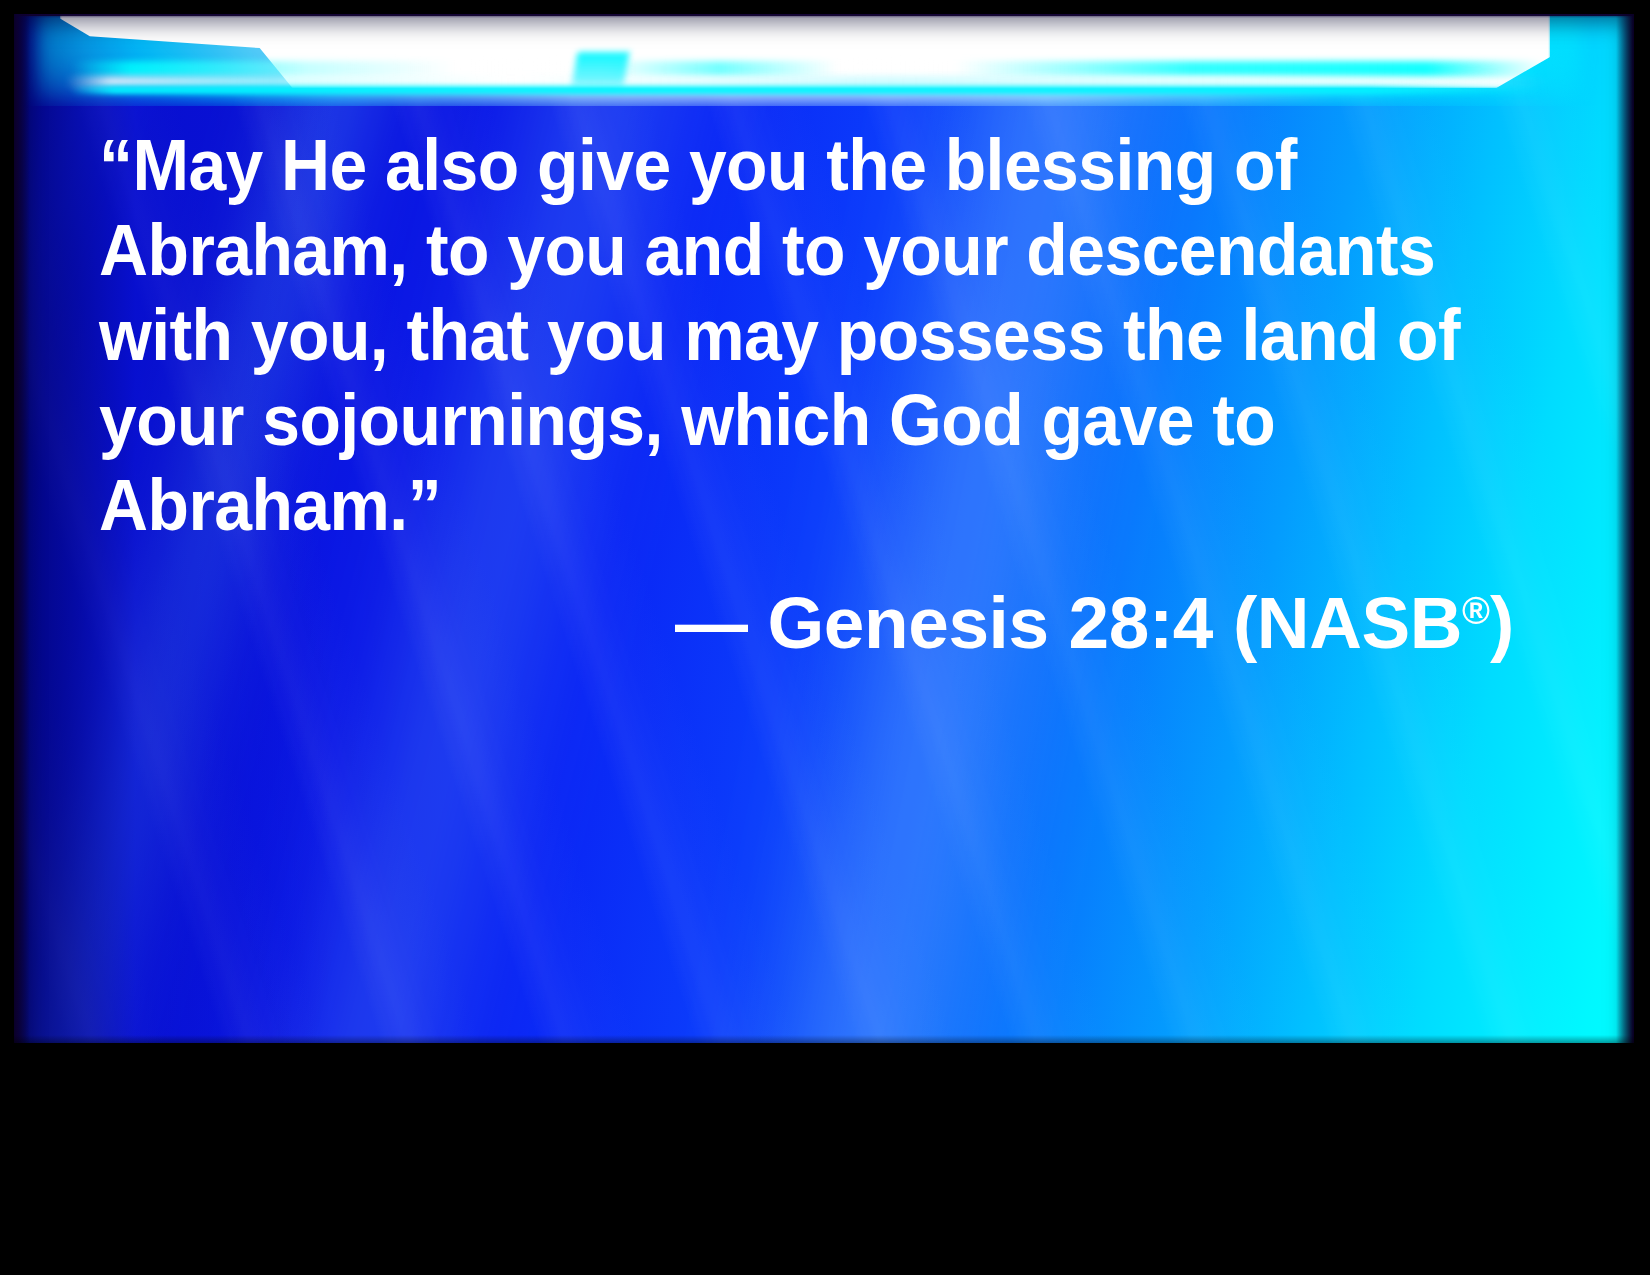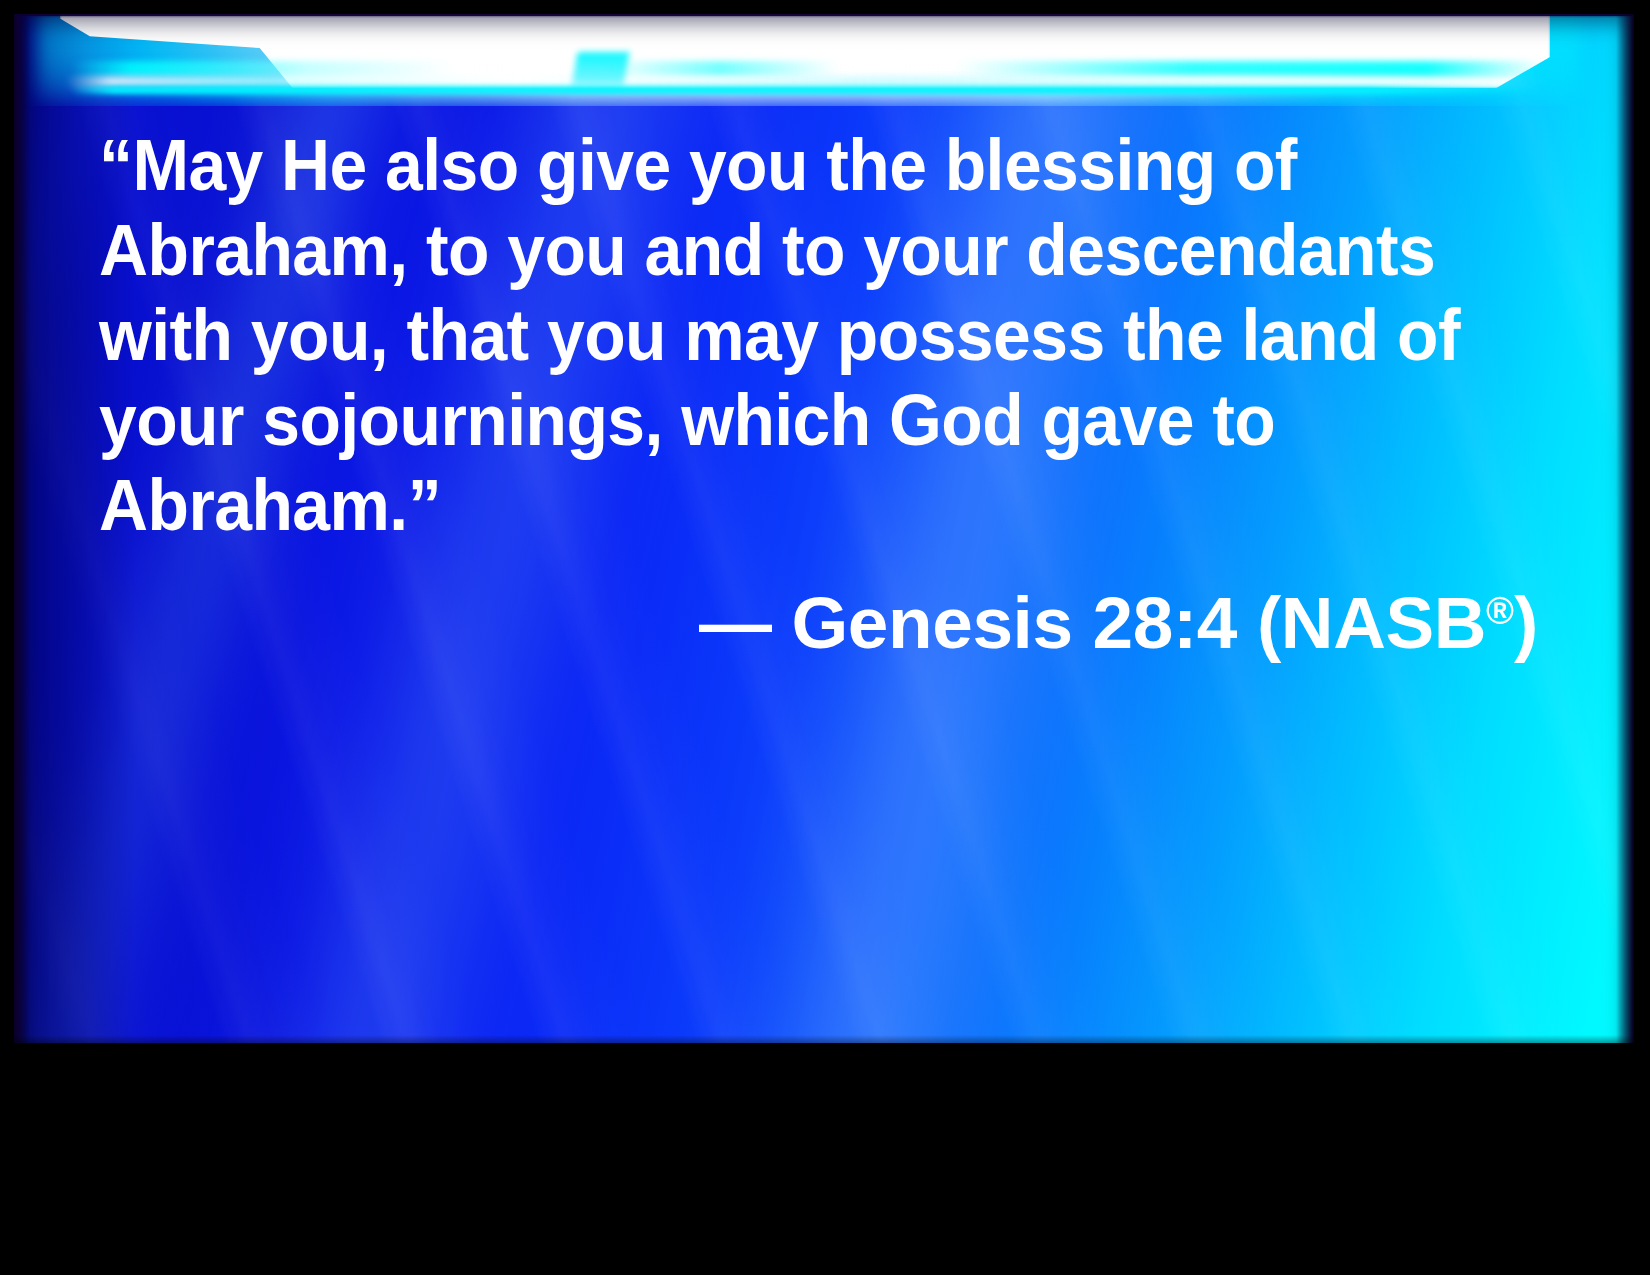--- a/index.html
+++ b/index.html
@@ -297,21 +297,20 @@
     width: 1500px;
     text-align: right;
     color: #ffffff;
     font-family: "Liberation Sans Narrow", "Liberation Sans", sans-serif;
     font-weight: bold;
     font-size: 73px;
     line-height: 85px;
     letter-spacing: -0.4px;
     z-index: 40;
     white-space: nowrap;
-    margin-left: 24px;
   }
   #attribution .reg {
     font-size: 0.52em;
     vertical-align: 0.62em;
     letter-spacing: 0;
   }
 </style>
 </head>
 <body>
 

